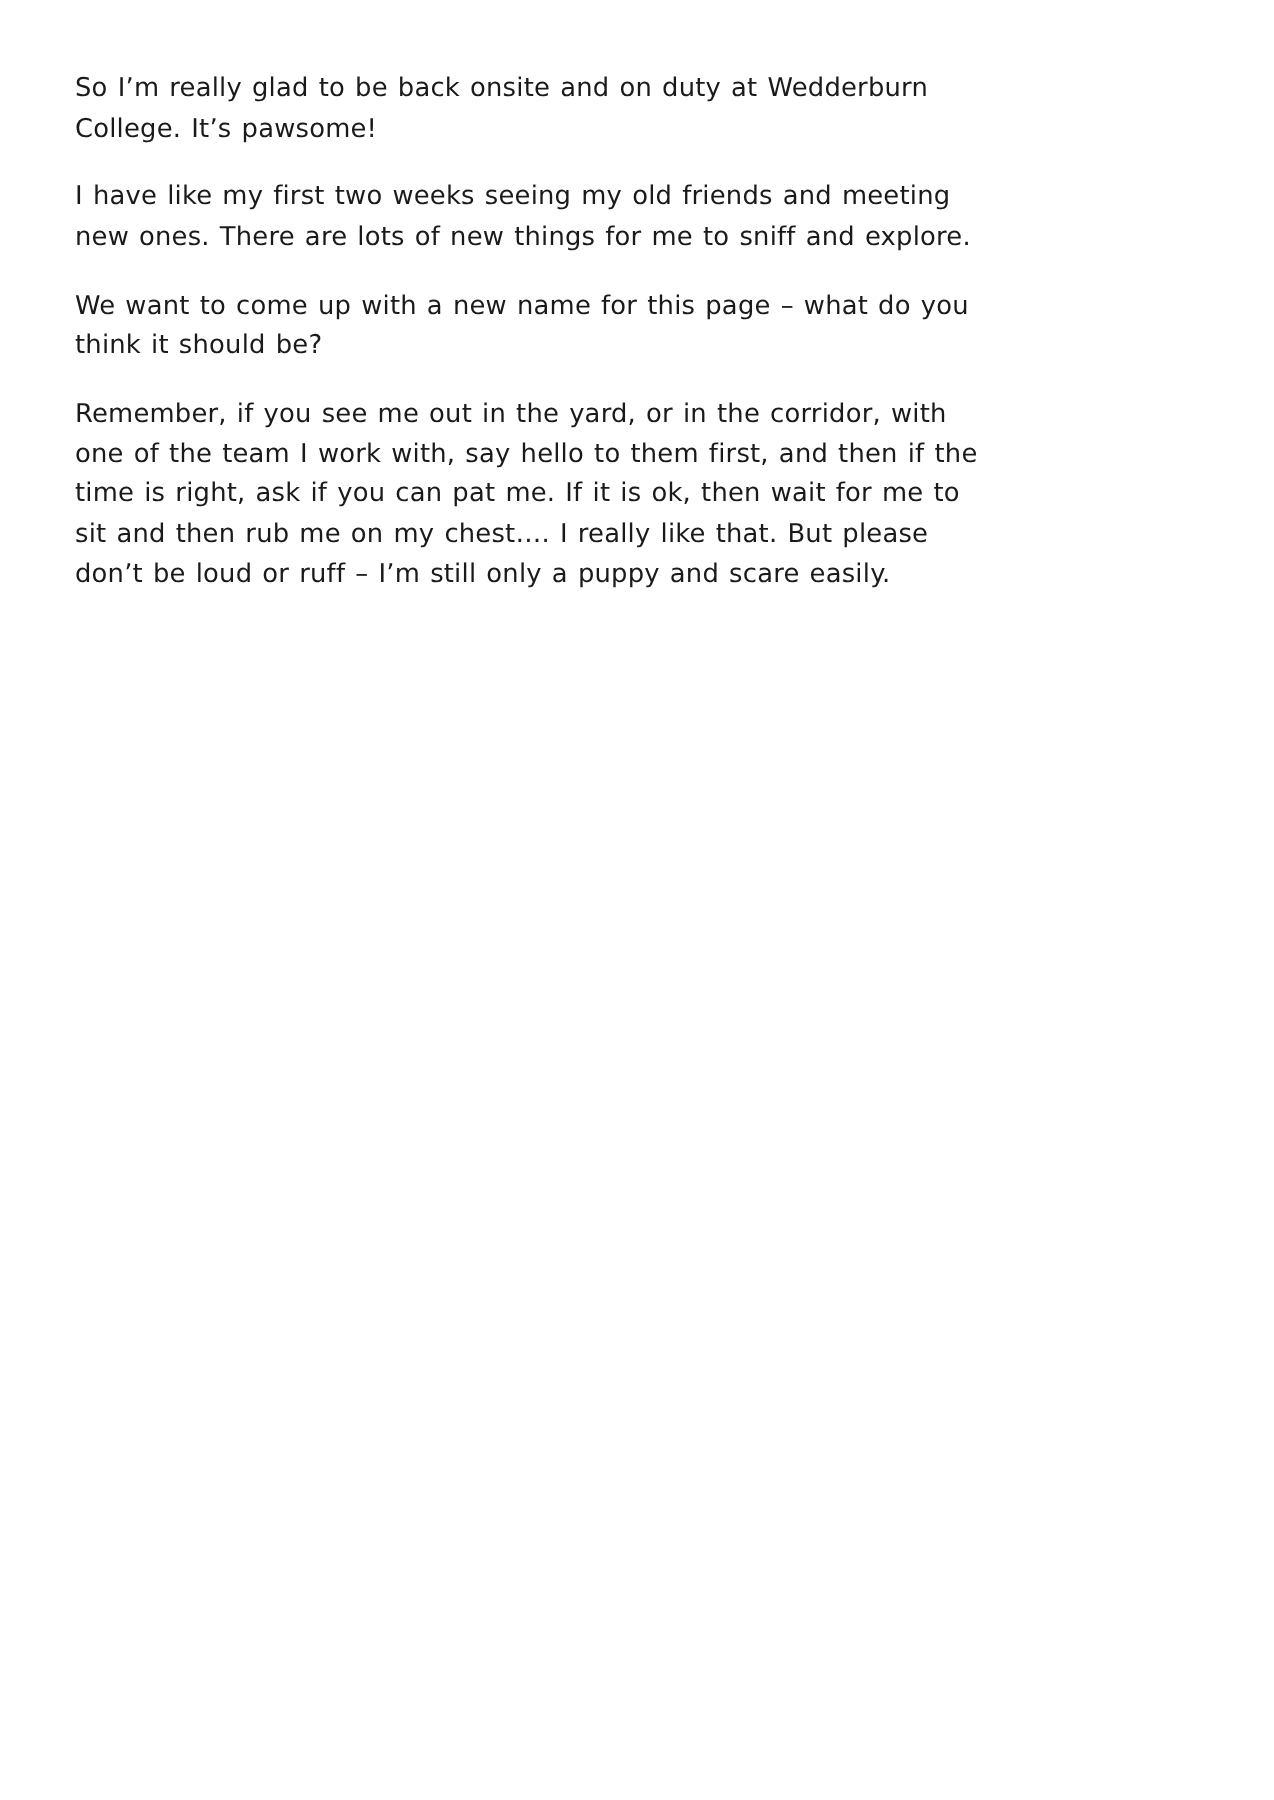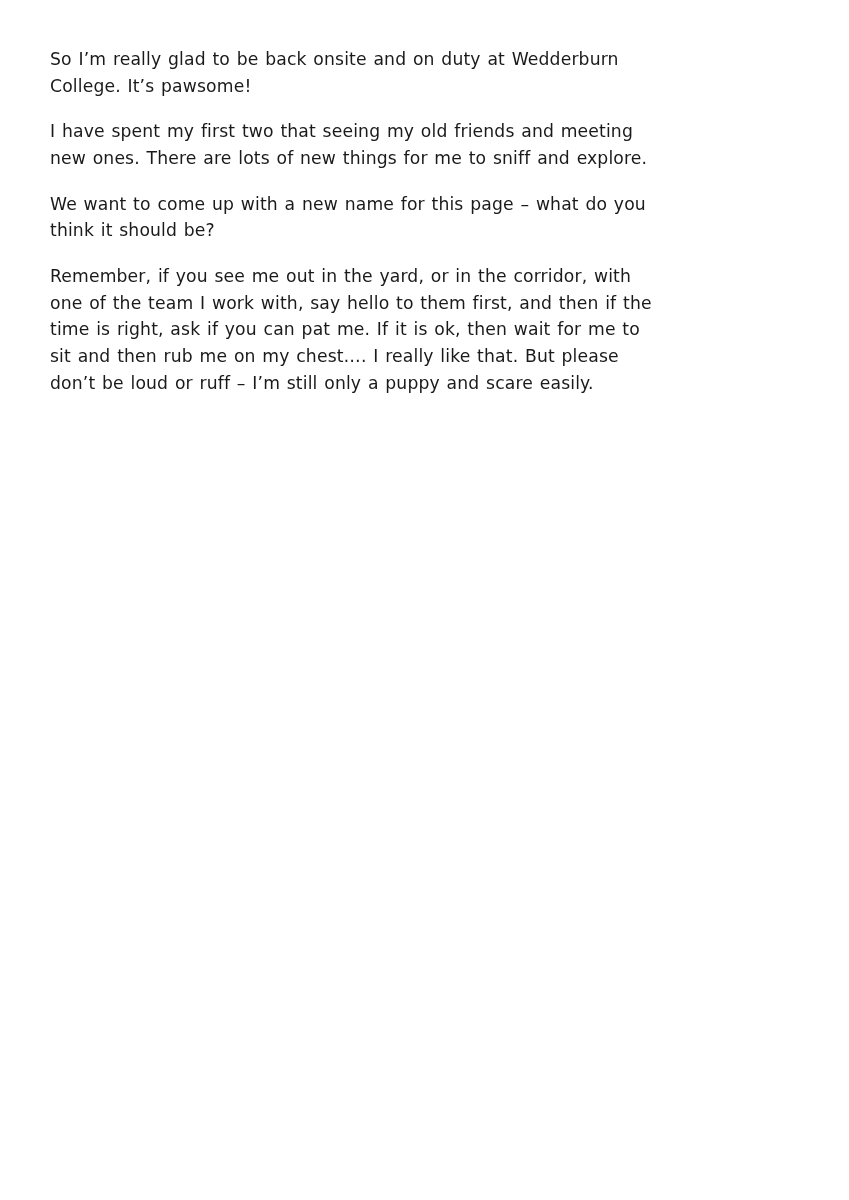--- a/index.html
+++ b/index.html
@@ -38,17 +38,17 @@
   .para:last-child {
     margin-bottom: 0;
   }
 </style>
 </head>
 <body>
 
 <div class="page">
   <div class="doc-body">
     <p class="para">So I’m really glad to be back onsite and on duty at Wedderburn College. It’s pawsome!</p>
-    <p class="para">I have spent my first two that seeing my old friends and meeting new ones. There are lots of new things for me to sniff and explore.</p>
+    <p class="para">I have like my first two weeks seeing my old friends and meeting new ones. There are lots of new things for me to sniff and explore.</p>
     <p class="para">We want to come up with a new name for this page – what do you think it should be?</p>
     <p class="para">Remember, if you see me out in the yard, or in the corridor, with one of the team I work with, say hello to them first, and then if the time is right, ask if you can pat me.  If it is ok, then wait for me to sit and then rub me on my chest…. I really like that.  But please don’t be loud or ruff – I’m still only a puppy and scare easily.</p>
   </div>
 </div>
 
 </body></html>

